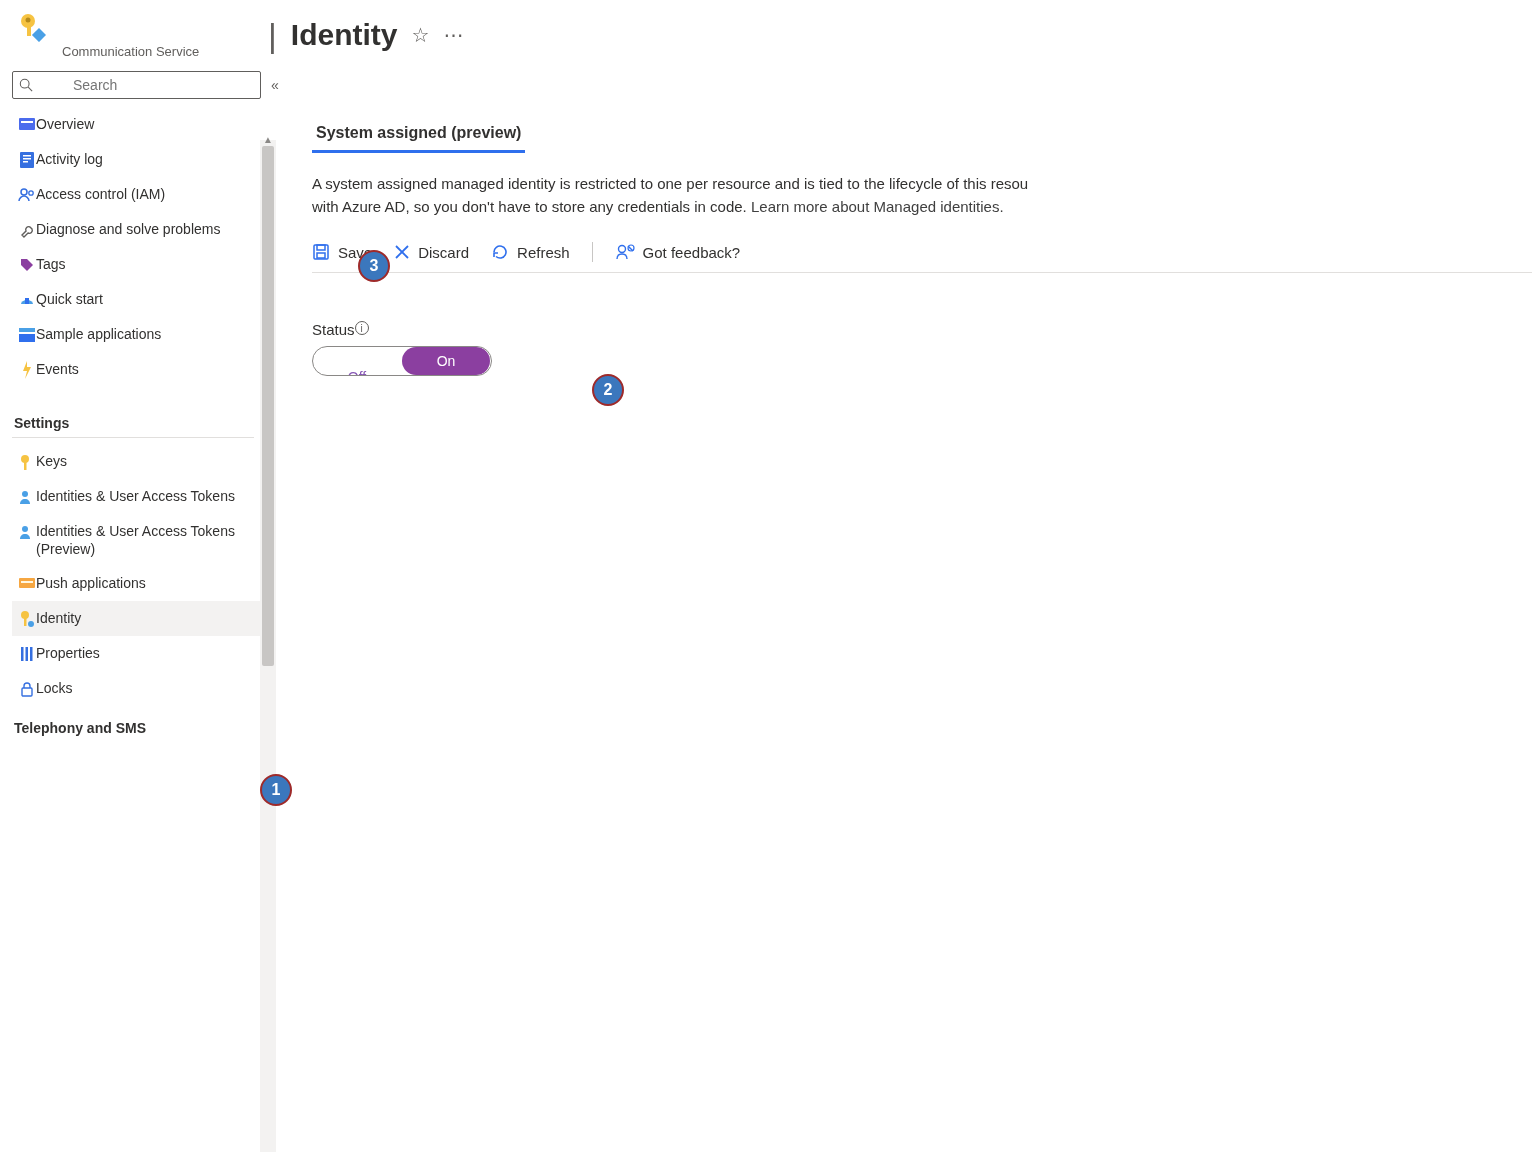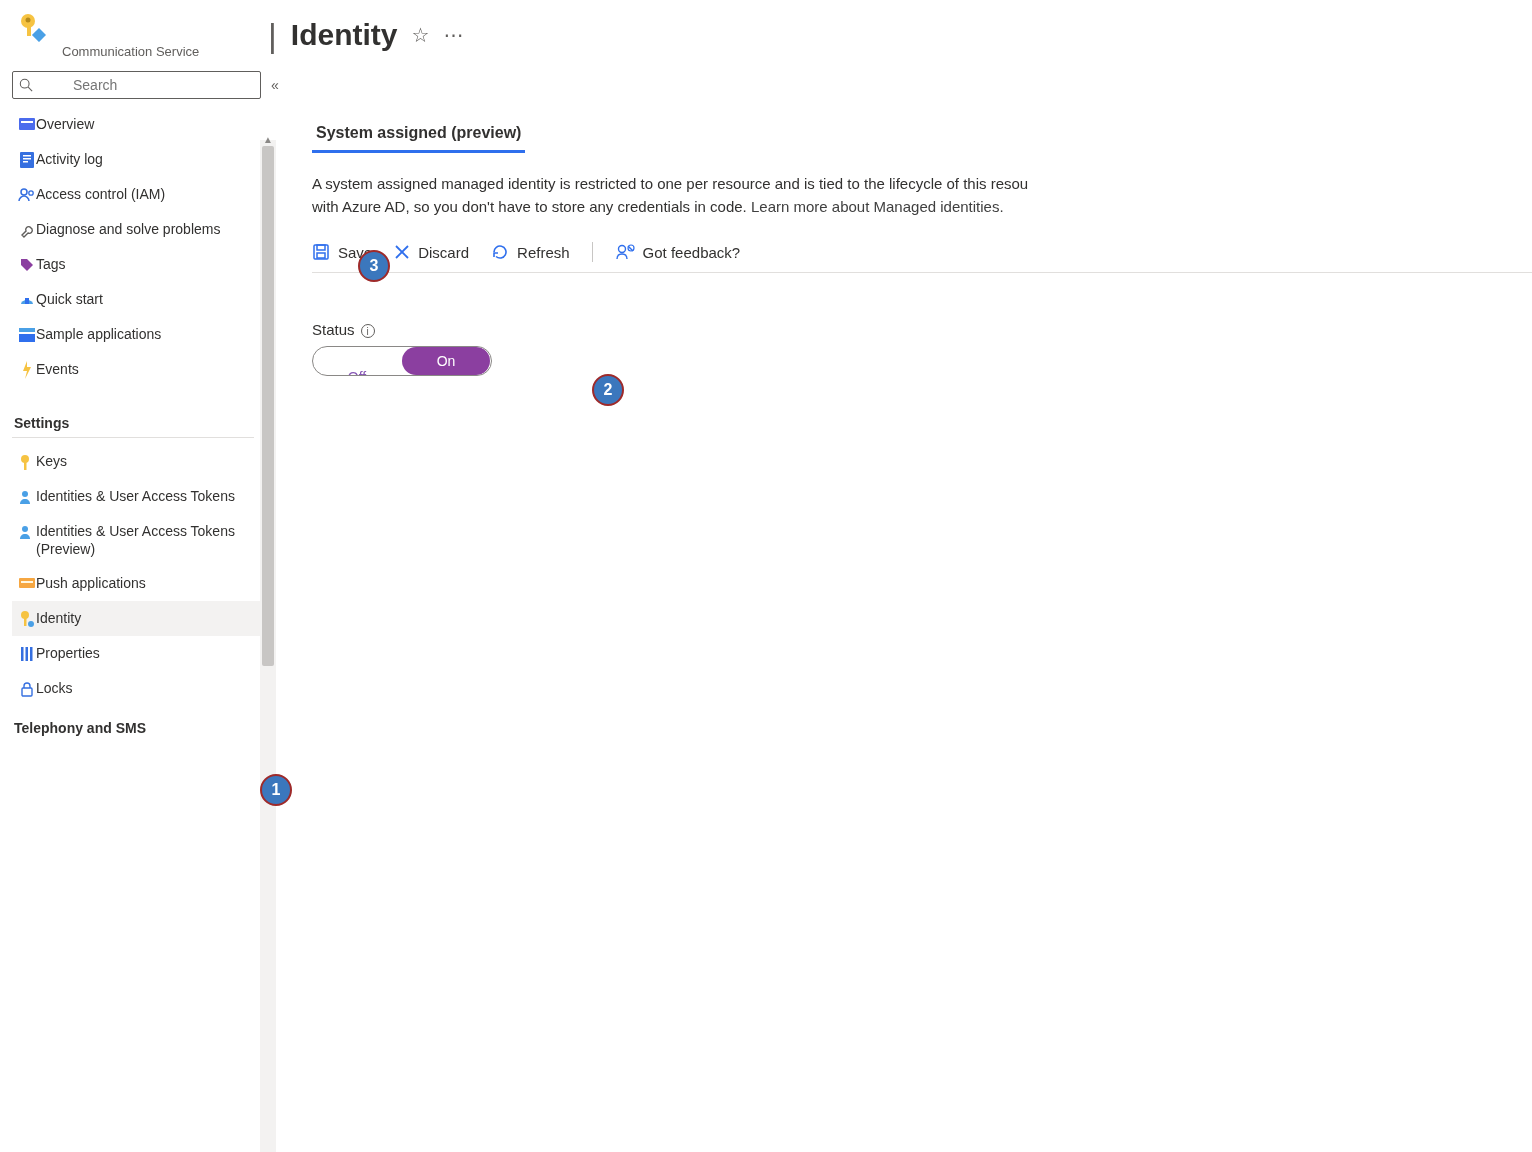--- a/index.html
+++ b/index.html
@@ -116,21 +116,21 @@
     padding-bottom:10px;
     border-bottom:1px solid #e1dfdd;
     display:flex; align-items:center; gap:22px;
     font-size:15px; color:#323130;
     position:relative;
   }
   .cmd { display:flex; align-items:center; gap:8px; cursor:pointer; }
   .cmd svg, .cmd .glyph { color:#2f6fed; }
   .cmd-divider { width:1px; height:20px; background:#c8c6c4; }
   .status-block { margin:48px 0 0 36px; }
-  .status-label { display:flex; align-items:flex-end; gap:6px; font-size:15px; color:#323130; margin-bottom:8px;}
+  .status-label { display:flex; align-items:flex-start; gap:0; font-size:15px; color:#323130; margin-bottom:8px;}
   .info-icon { width:14px;height:14px;border:1px solid #605e5c;border-radius:50%; display:flex;align-items:center;justify-content:center;font-size:10px;color:#605e5c;}
   .toggle {
     display:inline-flex; align-items:center;
     border:1px solid #8a8886; border-radius:16px;
     height:30px; overflow:hidden;
     width:180px;
   }
   .toggle-opt {
     flex:1; text-align:center; font-size:14px; line-height:28px;
     cursor:pointer;

